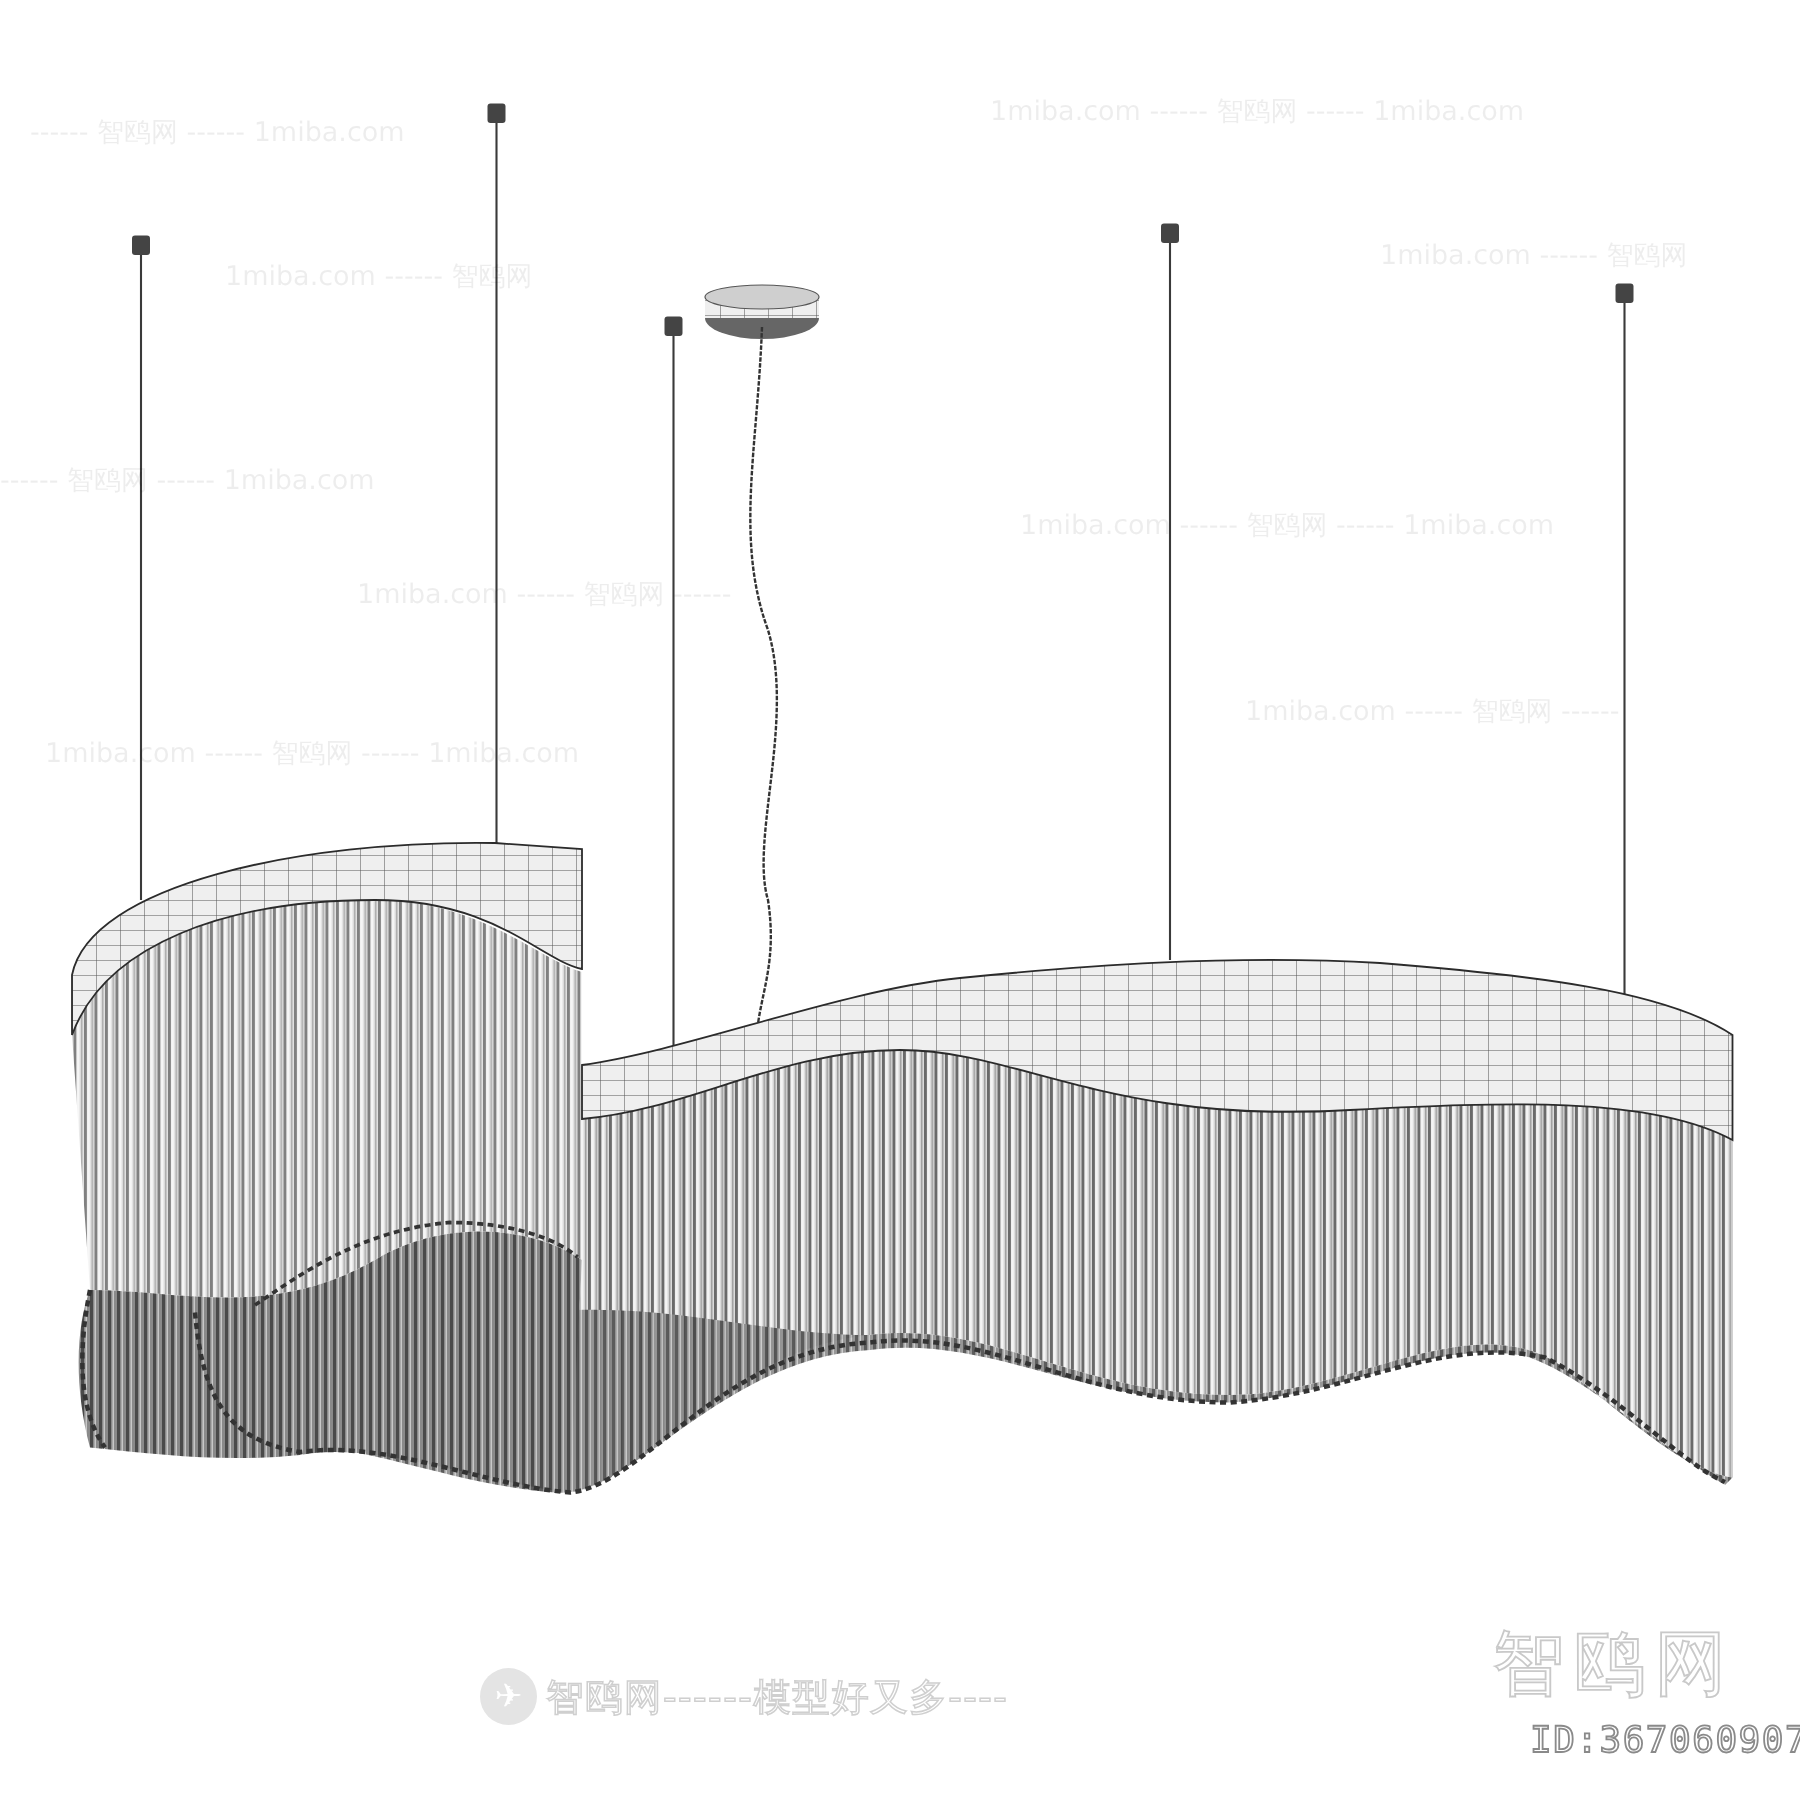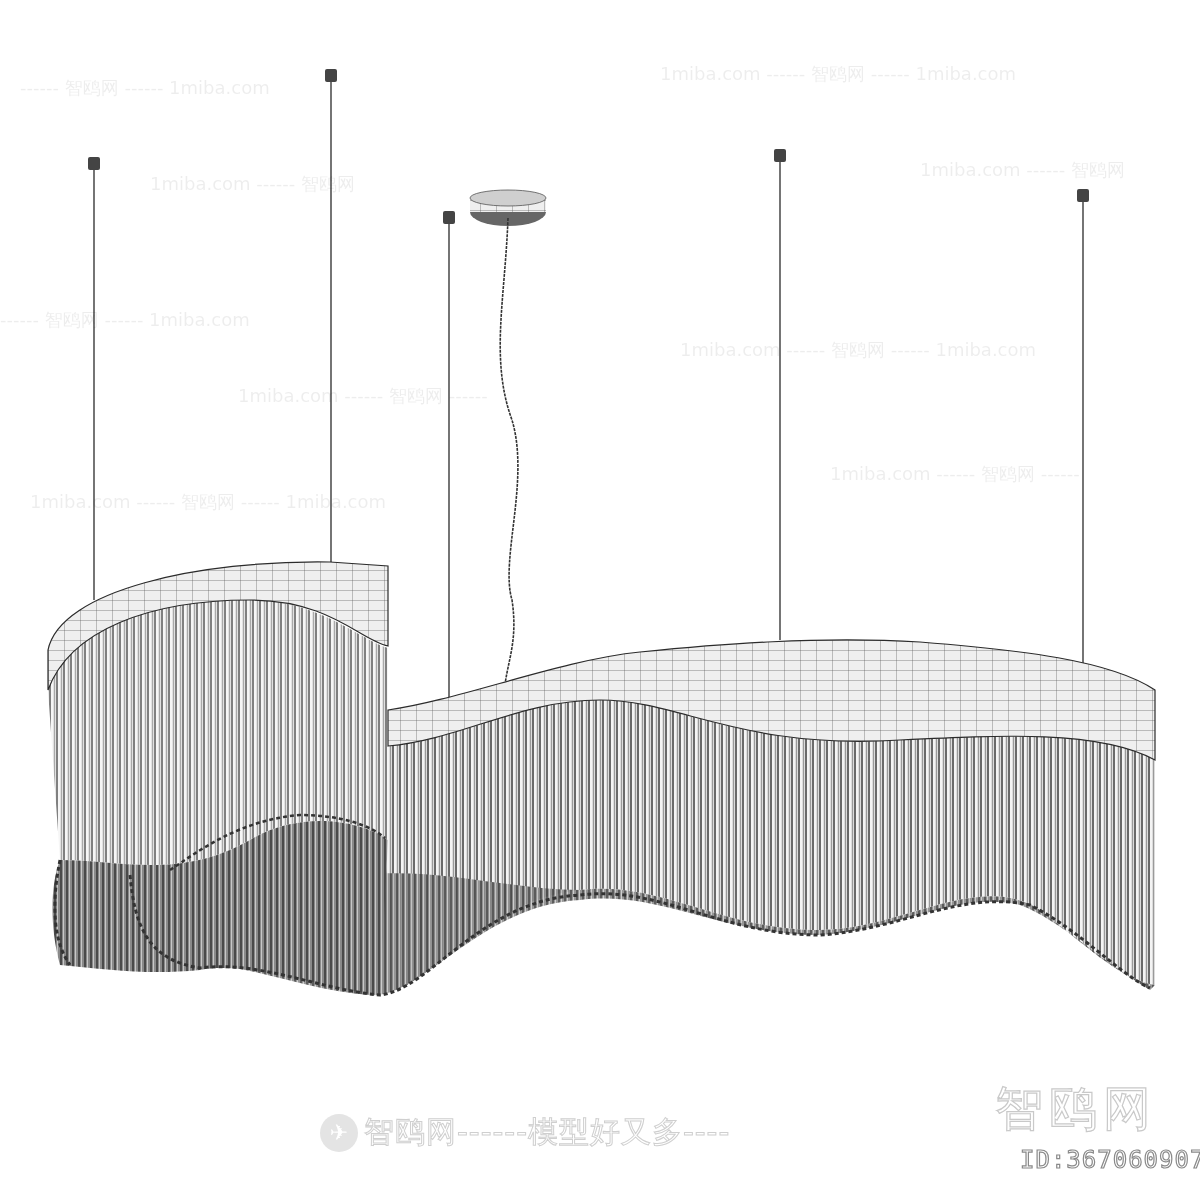--- a/index.html
+++ b/index.html
@@ -1,21 +1,21 @@
 <!DOCTYPE html>
 <html><head>
 <meta charset="utf-8">
 <style>
   html,body{margin:0;padding:0;background:#ffffff;}
   body{width:1200px;height:1200px;position:relative;overflow:hidden;font-family:"DejaVu Sans",sans-serif;}
   .stage{position:absolute;left:0;top:0;width:1200px;height:1200px;}
   .wm{position:absolute;color:rgba(0,0,0,0.07);font-size:18px;white-space:nowrap;font-family:"DejaVu Sans",sans-serif;}
   .bottom-wm{position:absolute;left:320px;top:1112px;display:flex;align-items:center;gap:6px;}
   .bottom-wm .logo{width:38px;height:38px;border-radius:50%;background:#e4e4e4;display:flex;align-items:center;justify-content:center;color:#fff;font-size:22px;}
-  .bottom-wm .txt{font-size:30px;color:transparent;-webkit-text-stroke:1px #cfcfcf;letter-spacing:1px;}
+  .bottom-wm .txt{font-size:25px;color:transparent;-webkit-text-stroke:1px #cfcfcf;letter-spacing:1px;}
   .br-logo{position:absolute;left:995px;top:1077px;font-size:48px;color:transparent;-webkit-text-stroke:1.2px #c9c9c9;letter-spacing:6px;text-align:right;}
   .br-id{position:absolute;left:1020px;top:1146px;font-size:24px;color:transparent;-webkit-text-stroke:1.2px #8a8a8a;font-family:"DejaVu Sans Mono",monospace;letter-spacing:1px;}
 </style>
 </head>
 <body>
 
 <div class="stage">
   <svg width="1200" height="1200" viewBox="0 0 1200 1200" xmlns="http://www.w3.org/2000/svg">
     <defs>
       <pattern id="tubes" width="7" height="10" patternUnits="userSpaceOnUse">

